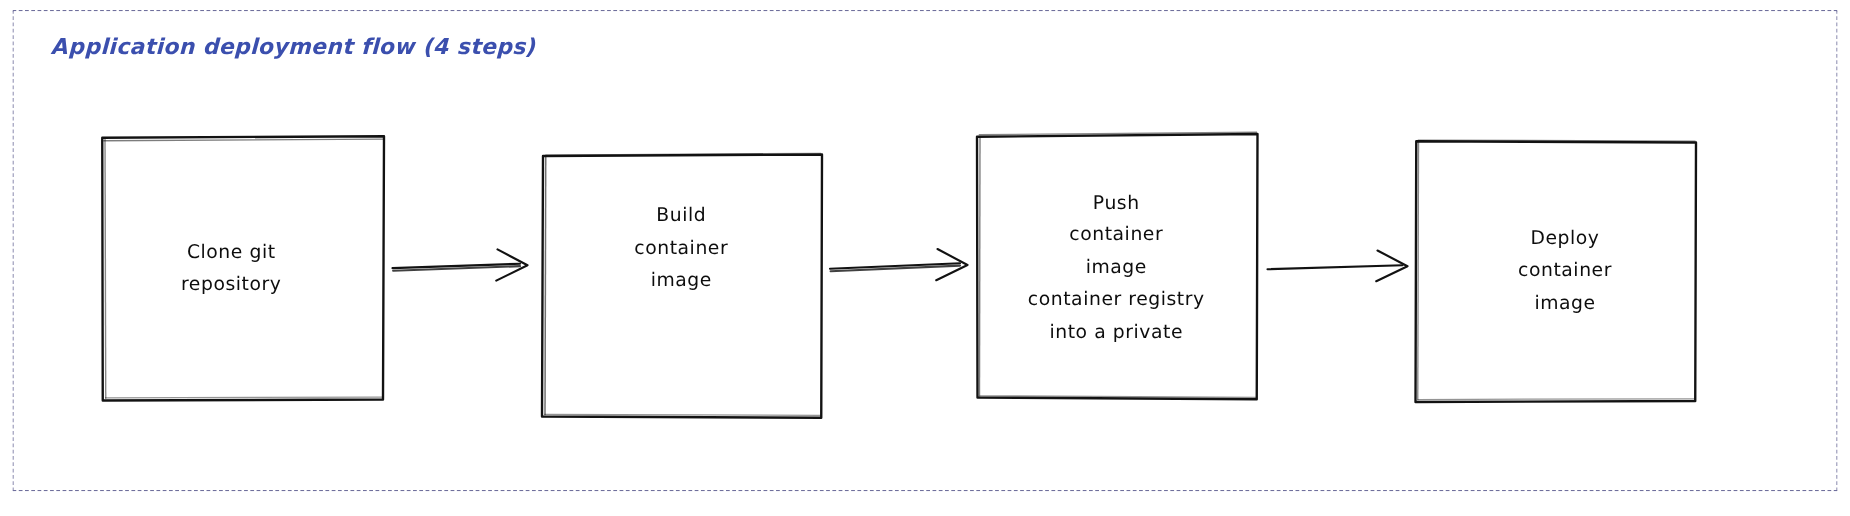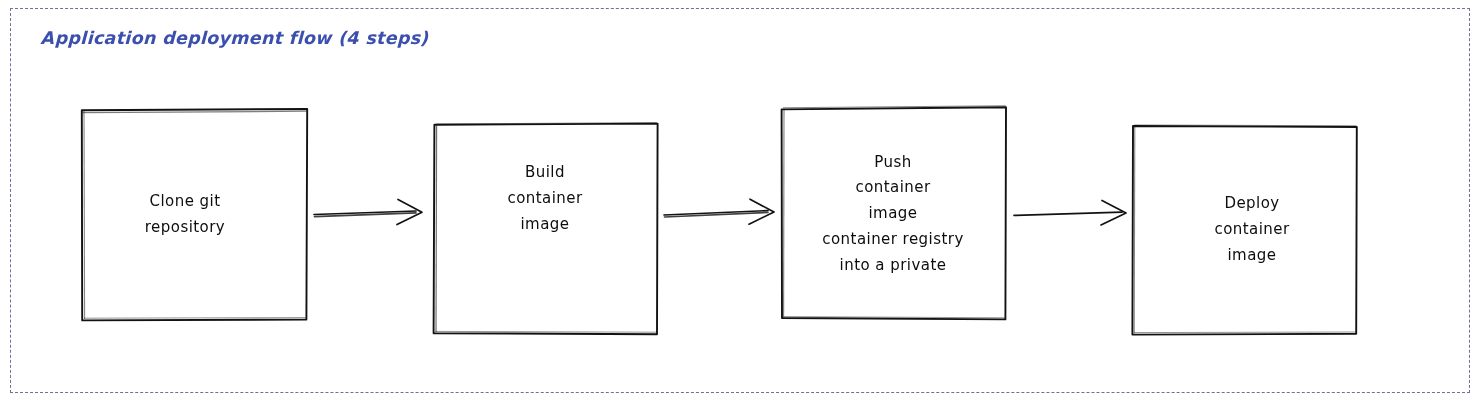--- a/index.html
+++ b/index.html
@@ -150,21 +150,21 @@
       <span class="ln">container registry</span>
       <span class="ln">into a private</span>
     </div>
   </div>
 
   <svg class="arrow" style="left:1012px; top:196px; width:126px; height:36px;" viewBox="0 0 126 36">
     <path d="M2 19.4 L110 16.2"></path>
     <path d="M90 4.4 L114 17.0 L89 29.0"></path>
   </svg>
 
-  <div class="node" style="left:1132px; top:113px; width:240px; height:208px;margin-top:13px;">
+  <div class="node" style="left:1132px; top:113px; width:240px; height:208px;">
     <svg class="node-svg" width="236" height="220" viewBox="0 0 236 220">
       <path d="M7.0 6.0 L230.8 7.0 L230.2 213.8 L6.4 214.6 Z" fill="#ffffff" stroke="#121212" stroke-width="1.9" stroke-linejoin="round"></path>
       <path d="M8.2 5.0 L230.4 5.8" fill="none" stroke="#121212" stroke-width="1.0" opacity="0.5"></path>
       <path d="M8.8 6.6 L8.2 213.2" fill="none" stroke="#121212" stroke-width="1.1" opacity="0.5"></path>
       <path d="M8.0 212.6 L229.6 212.0" fill="none" stroke="#121212" stroke-width="1.0" opacity="0.45"></path>
     </svg>
     <div class="node-label">
       <span class="ln">Deploy</span>
       <span class="ln">container</span>
       <span class="ln">image</span>

